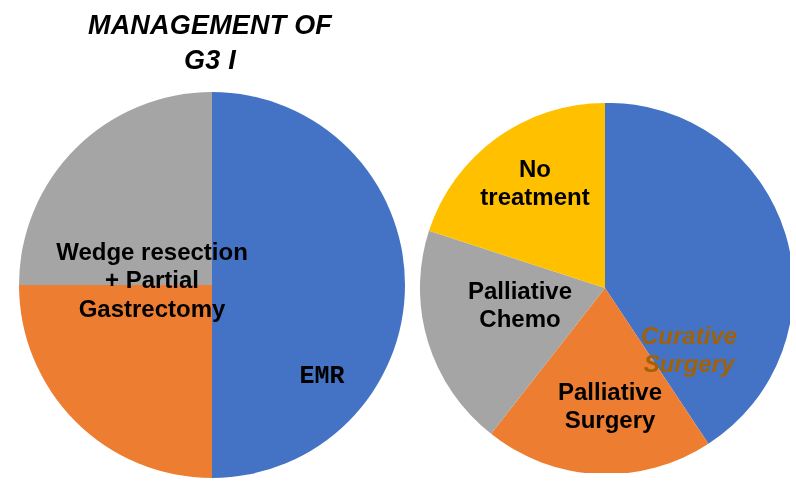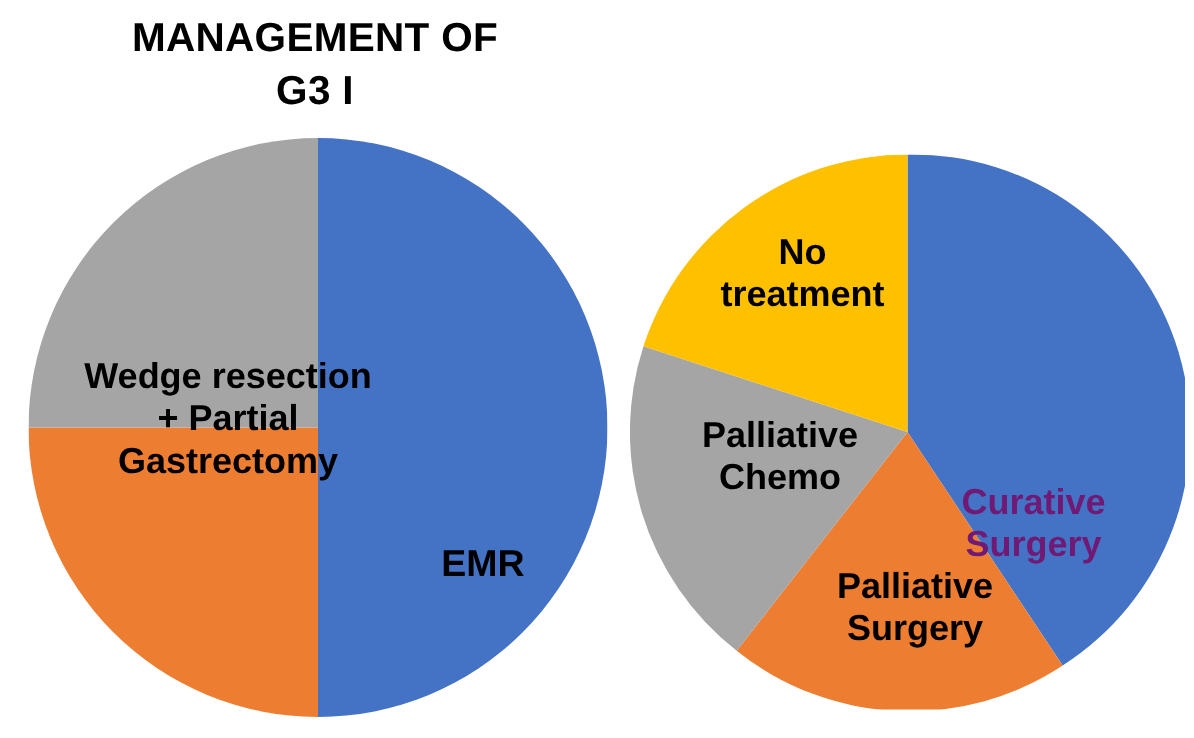--- a/index.html
+++ b/index.html
@@ -55,38 +55,38 @@
     text-align: center;
     font-weight: bold;
     color: #000000;
     line-height: 1.18;
     white-space: pre-line;
     transform: translate(-50%, -50%);
     pointer-events: none;
   }
 
   
-  #label-emr        { left: 303px; top: 285px; font-size: 25px; }
+  #label-emr        { left: 303px; top: 285px; font-size: 25px; font-family: Liberation Mono, monospace; }
   #label-wedge      { left: 145px; top: 358px; font-size: 24px; }
   #label-wedgepg    { left: 133px; top: 188px; font-size: 24px; }
 
   
   #label-curative   { left: 269px; top: 247px; font-size: 24px; }
   #label-palsurg    { left: 190px; top: 303px; font-size: 24px; }
   #label-palchemo   { left: 100px; top: 202px; font-size: 24px; }
   #label-notreat    { left: 115px; top: 80px;  font-size: 24px; }
 </style>
 </head>
 <body style="background: rgb(255, 255, 255);">
 
 <div class="figure">
 
   <div class="panel" id="panel-left">
 
-    <div class="chart-title" style="color: rgb(0, 0, 0);">MANAGEMENT OF
+    <div class="chart-title" style="color: rgb(0, 0, 0); font-style: italic;">MANAGEMENT OF
 G3 I</div>
 
     <div class="pie-wrap" id="pie-left-wrap">
       <svg class="pie-svg" viewBox="0 0 386 386">
 
         <path id="left-slice-blue" d="M 193 193 L 193 0 A 193 193 0 0 1 193 386 Z" fill="#4472C4"></path>
 
         <path id="left-slice-orange" d="M 193 193 L 193 386 A 193 193 0 0 1 0 193 Z" fill="#ED7D31"></path>
 
         <path id="left-slice-gray" d="M 193 193 L 0 193 A 193 193 0 0 1 193 0 Z" fill="#A5A5A5"></path>
@@ -107,21 +107,21 @@
 
         <path id="right-slice-blue" d="M 185 185 L 185 0 A 185 185 0 0 1 288.44 340.66 Z" fill="#4472C4"></path>
 
         <path id="right-slice-orange" d="M 185 185 L 288.44 340.66 A 185 185 0 0 1 71.11 330.80 Z" fill="#ED7D31"></path>
 
         <path id="right-slice-gray" d="M 185 185 L 71.11 330.80 A 185 185 0 0 1 8.98 127.83 Z" fill="#A5A5A5"></path>
 
         <path id="right-slice-yellow" d="M 185 185 L 8.98 127.83 A 185 185 0 0 1 185 0 Z" fill="#FFC000"></path>
       </svg>
 
-      <div class="slice-label" id="label-curative" style="color: #701a75;">Curative
+      <div class="slice-label" id="label-curative" style="color: #a16207; font-style: italic;">Curative
 Surgery</div>
       <div class="slice-label" id="label-palsurg" style="color: rgb(0, 0, 0);">Palliative
 Surgery</div>
       <div class="slice-label" id="label-palchemo" style="color: rgb(0, 0, 0);">Palliative
 Chemo</div>
       <div class="slice-label" id="label-notreat" style="color: rgb(0, 0, 0);">No
 treatment</div>
     </div>
   </div>
 

